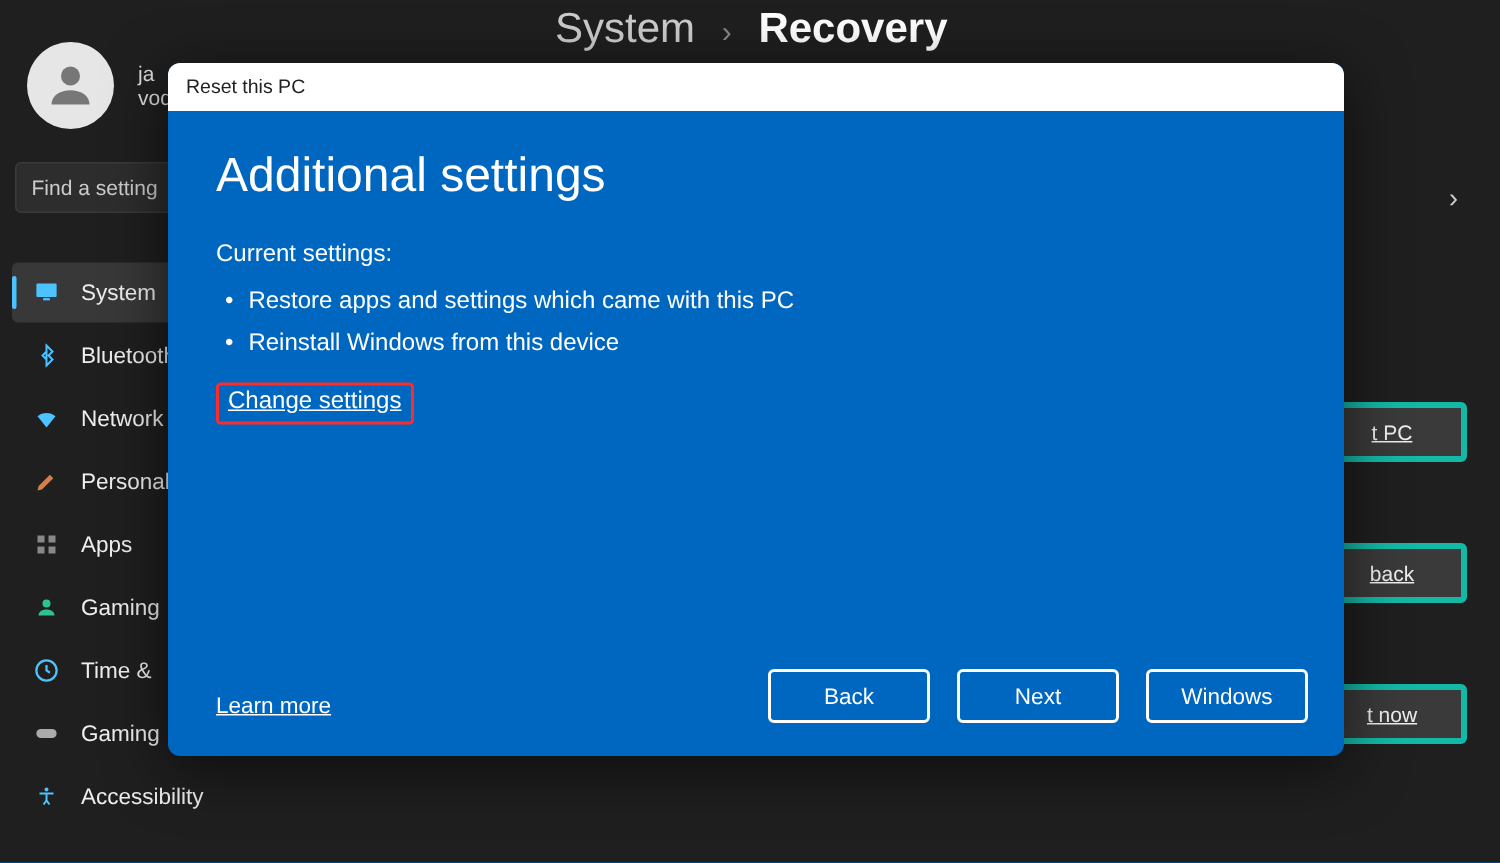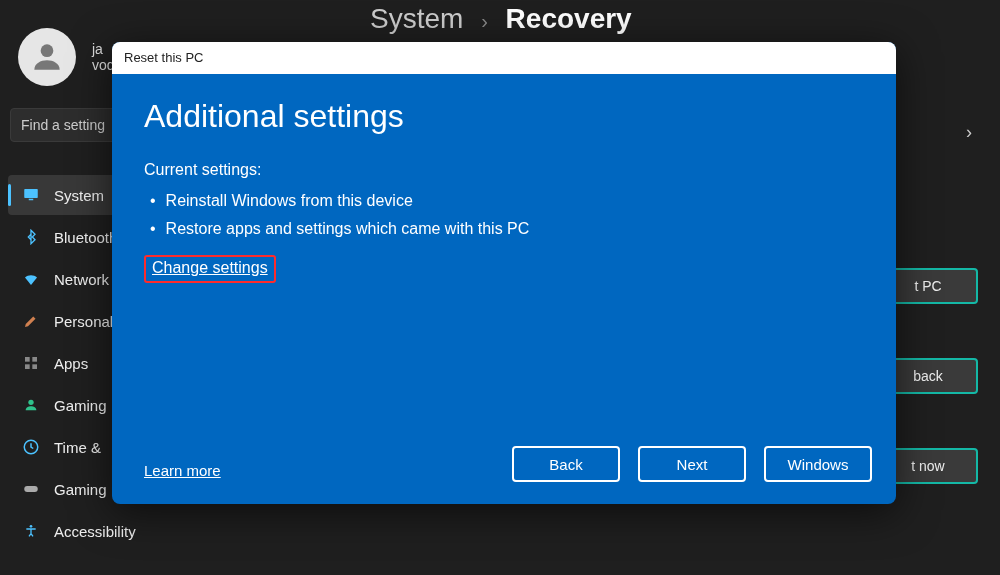--- a/index.html
+++ b/index.html
@@ -101,27 +101,28 @@
   .right-buttons {
     position: absolute;
     right: 22px;
     top: 268px;
     display: flex;
     flex-direction: column;
     gap: 54px;
   }
   .ghost-btn {
     background: #3a3a3a;
-    border: 2px solid #14b8a6;
+    border: 4px solid #14b8a6;
     border-radius: 4px;
     color: #eee;
     padding: 8px 16px;
     font-size: 14px;
     width: 100px;
     text-align: center;
+    text-decoration: underline;
   }
 
   
   .modal {
     position: absolute;
     top: 42px;
     left: 112px;
     width: 784px;
     height: 462px;
     background: #0067c0;
@@ -318,22 +319,22 @@
 </div>
 
 <div class="modal">
   <div class="modal-titlebar">
     <span>Reset this PC</span>
   </div>
   <div class="modal-body">
     <h1 class="modal-h1">Additional settings</h1>
     <div class="current-label">Current settings:</div>
     <ul class="settings-list">
+      <li>Restore apps and settings which came with this PC</li>
       <li>Reinstall Windows from this device</li>
-      <li>Restore apps and settings which came with this PC</li>
     </ul>
     <div class="change-link-wrap">
       <span class="change-link">Change settings</span>
     </div>
   </div>
   <span class="learn-more">Learn more</span>
   <div class="modal-buttons">
     <button class="modal-btn">Back</button>
     <button class="modal-btn">Next</button>
     <button class="modal-btn">Windows</button>

